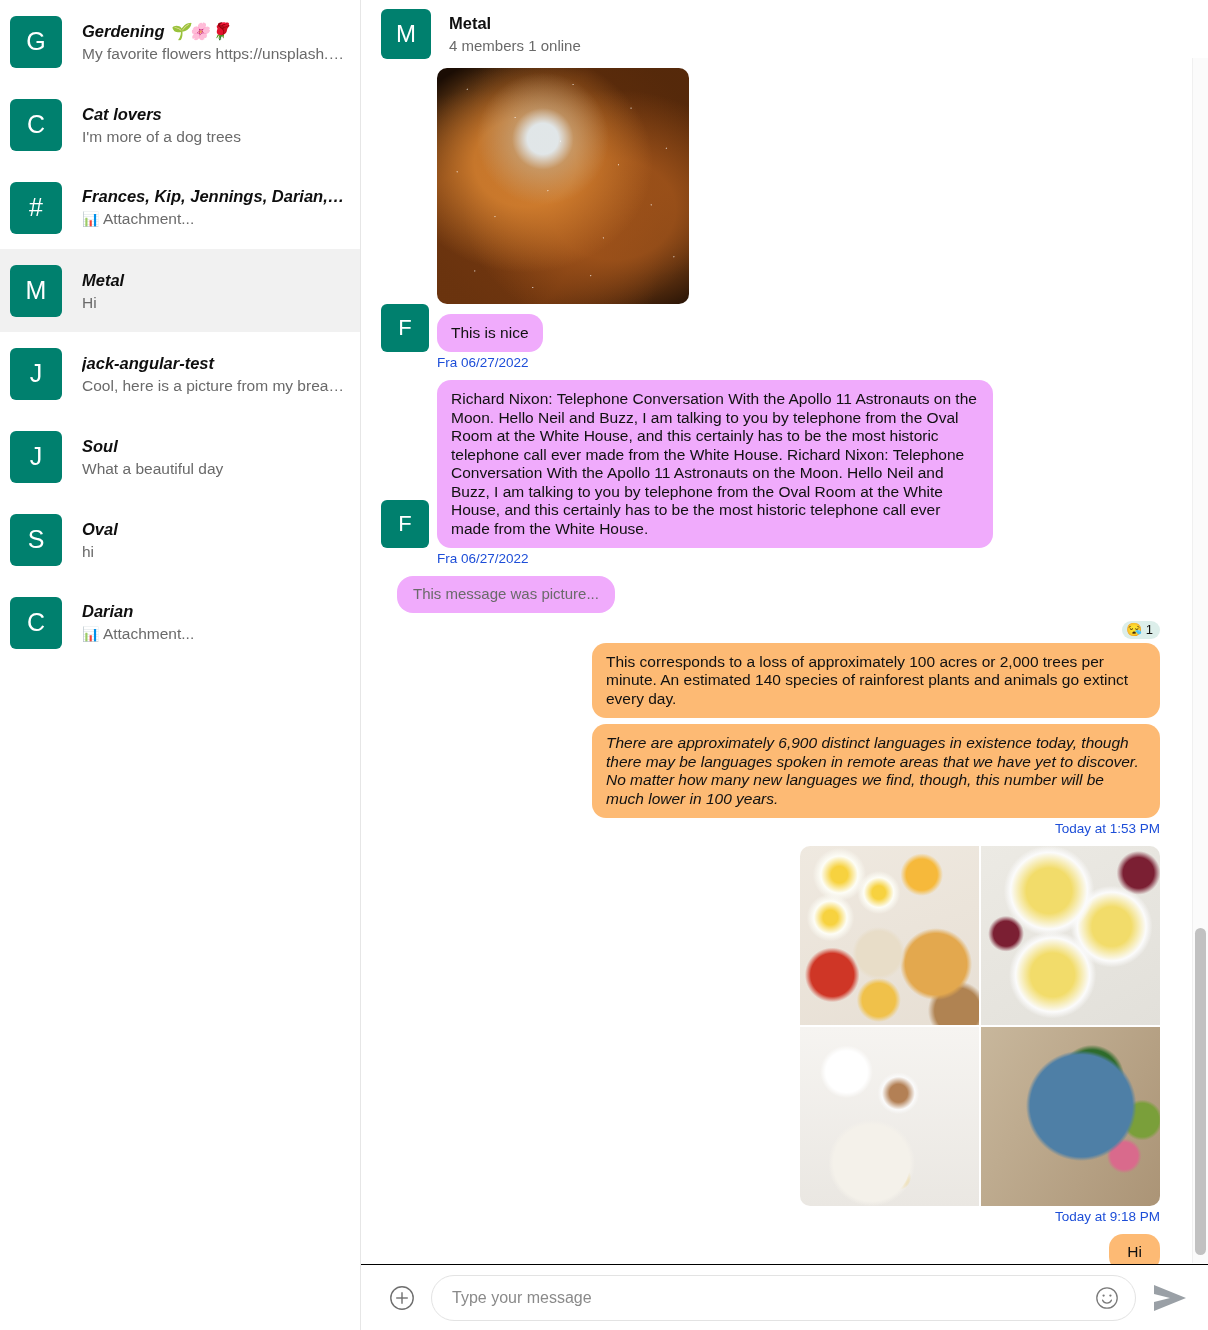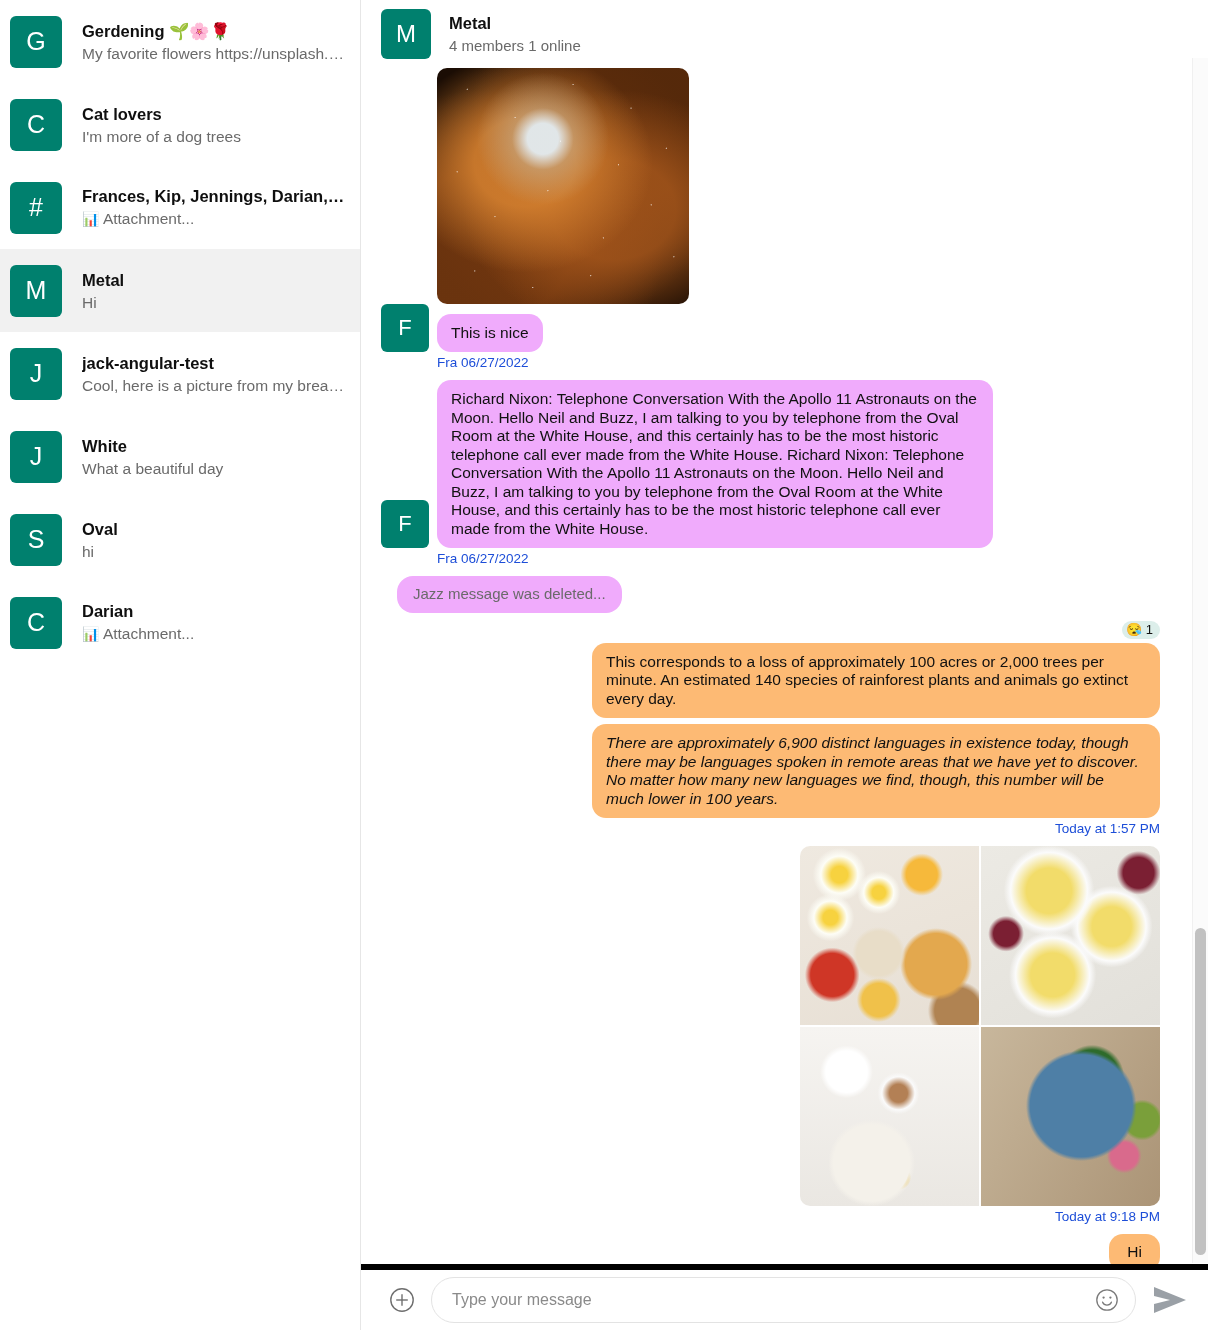--- a/index.html
+++ b/index.html
@@ -36,20 +36,21 @@
     display: flex; align-items: center; justify-content: center;
     font-size: 25px; font-weight: 400;
     flex: 0 0 52px;
     margin-right: 20px;
   }
   .chat-meta { min-width: 0; flex: 1 1 auto; overflow: hidden; }
   .chat-title {
     font-size: 16.5px; font-weight: bold; color: #0f0f0f;
     white-space: nowrap; overflow: hidden; text-overflow: ellipsis;
     line-height: 22px;
+    font-style: italic;
   }
   .chat-sub {
     font-size: 15.5px; color: #6a6a6a;
     white-space: nowrap; overflow: hidden; text-overflow: ellipsis;
     line-height: 21px; margin-top: 1px;
   }
   .chat-sub .emo { font-size: 14px; }
 
   
   .main {
@@ -192,21 +193,21 @@
       radial-gradient(circle at 40% 36%, #c0392b 0 8%, transparent 10%),
       radial-gradient(circle at 66% 58%, #f5e6c0 0 8%, #f0b429 0 4%, transparent 10%),
       radial-gradient(circle at 80% 72%, #d96a8c 0 7%, transparent 9%),
       radial-gradient(circle at 90% 52%, #7a9f3a 0 9%, transparent 11%),
       linear-gradient(120deg, #c8b79c, #ab9476);
   }
 
   
   .composer {
     flex: 0 0 66px; height: 66px;
-    border-top: 6px solid #000000;
+    border-top: 1px solid #000000;
     display: flex; align-items: center;
     padding: 0 14px 0 14px;
     background: #ffffff;
   }
   .plus-btn {
     width: 34px; height: 34px; flex: 0 0 34px;
     margin: 0 12px 0 10px;
     display: flex; align-items: center; justify-content: center;
     cursor: pointer;
   }
@@ -282,21 +283,21 @@
       <div class="avatar">J</div>
       <div class="chat-meta">
         <div class="chat-title">jack-angular-test</div>
         <div class="chat-sub">Cool, here is a picture from my breakfast</div>
       </div>
     </div>
 
     <div class="chat-item">
       <div class="avatar">J</div>
       <div class="chat-meta">
-        <div class="chat-title">White</div>
+        <div class="chat-title">Soul</div>
         <div class="chat-sub">What a beautiful day</div>
       </div>
     </div>
 
     <div class="chat-item">
       <div class="avatar">S</div>
       <div class="chat-meta">
         <div class="chat-title">Oval</div>
         <div class="chat-sub">hi</div>
       </div>
@@ -345,35 +346,35 @@
         <div class="msg-avatar">F</div>
         <div class="bubble-col">
           <div class="bubble" style="max-width:556px;">Richard Nixon: Telephone Conversation With the Apollo 11 Astronauts on the Moon. Hello Neil and Buzz, I am talking to you by telephone from the Oval Room at the White House, and this certainly has to be the most historic telephone call ever made from the White House.
 Richard Nixon: Telephone Conversation With the Apollo 11 Astronauts on the Moon. Hello Neil and Buzz, I am talking to you by telephone from the Oval Room at the White House, and this certainly has to be the most historic telephone call ever made from the White House.</div>
         </div>
       </div>
       <div class="stamp" style="margin-left:56px;">Fra 06/27/2022</div>
 
       <div class="row in" style="margin-bottom:8px;">
         <div class="bubble-col" style="margin-left:16px;">
-          <div class="bubble deleted">Jazz message was deleted...</div>
+          <div class="bubble deleted">This message was picture...</div>
         </div>
       </div>
 
       <div class="row out">
         <div class="bubble-col" style="align-items:flex-end;">
           <div class="reaction">
             <span>😪</span>
               <span>1</span>
           </div>
           <div class="bubble out" style="max-width:568px;margin-bottom:6px;">This corresponds to a loss of approximately 100 acres or 2,000 trees per minute. An estimated 140 species of rainforest plants and animals go extinct every day.</div>
           <div class="bubble out" style="max-width:568px;font-style:italic;">There are approximately 6,900 distinct languages in existence today, though there may be languages spoken in remote areas that we have yet to discover. No matter how many new languages we find, though, this number will be much lower in 100 years.</div>
         </div>
       </div>
-      <div class="stamp right">Today at 1:57 PM</div>
+      <div class="stamp right">Today at 1:53 PM</div>
 
       <div class="row out">
         <div class="photo-grid">
           <div class="photo p-breakfast"></div>
           <div class="photo p-pasta"></div>
           <div class="photo p-coffee"></div>
           <div class="photo p-salad"></div>
         </div>
       </div>
       <div class="stamp right">Today at 9:18 PM</div>

